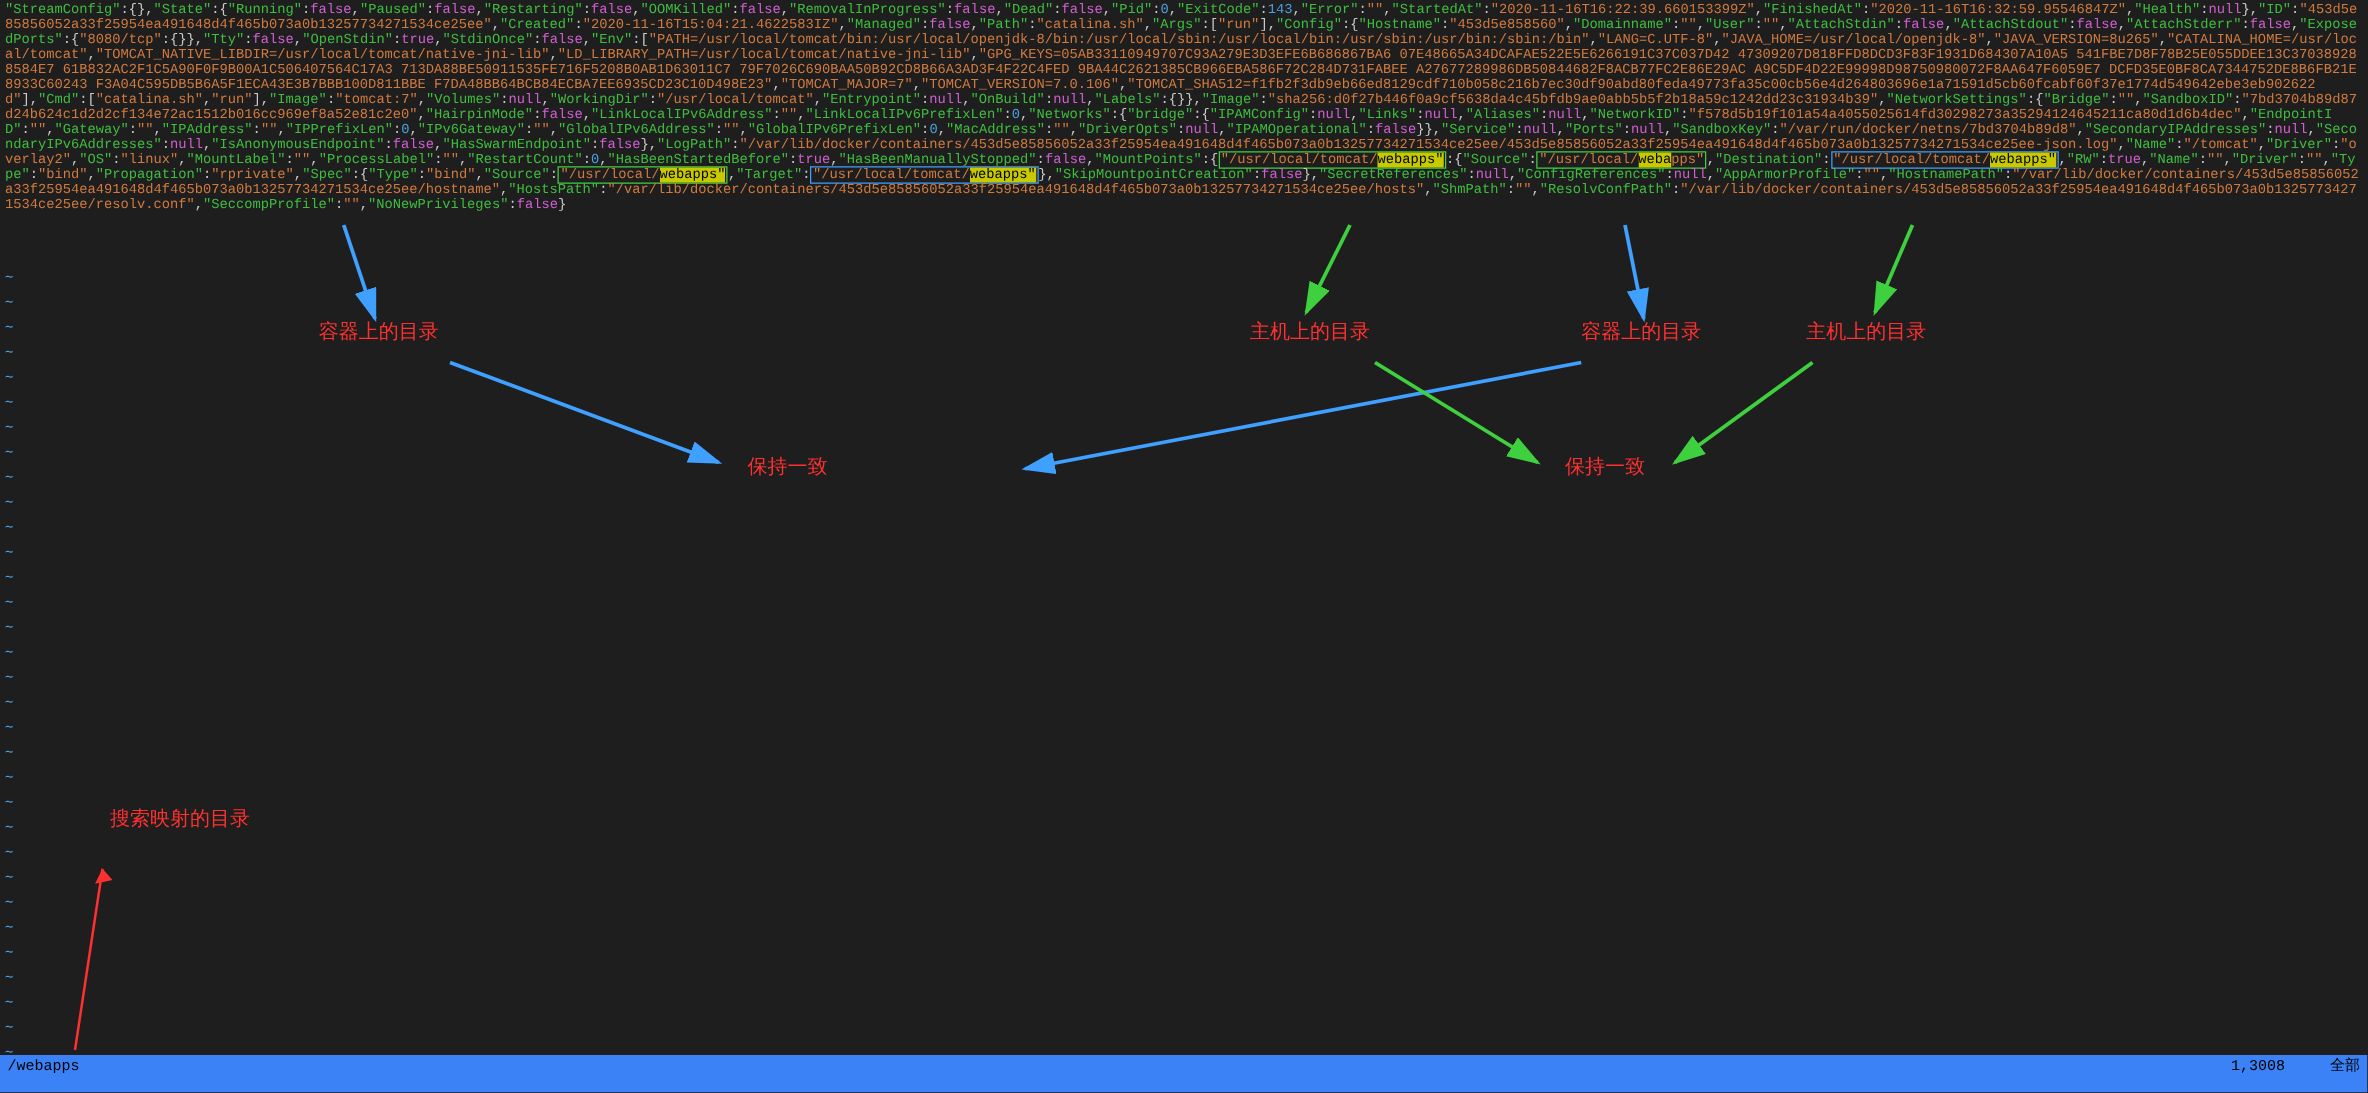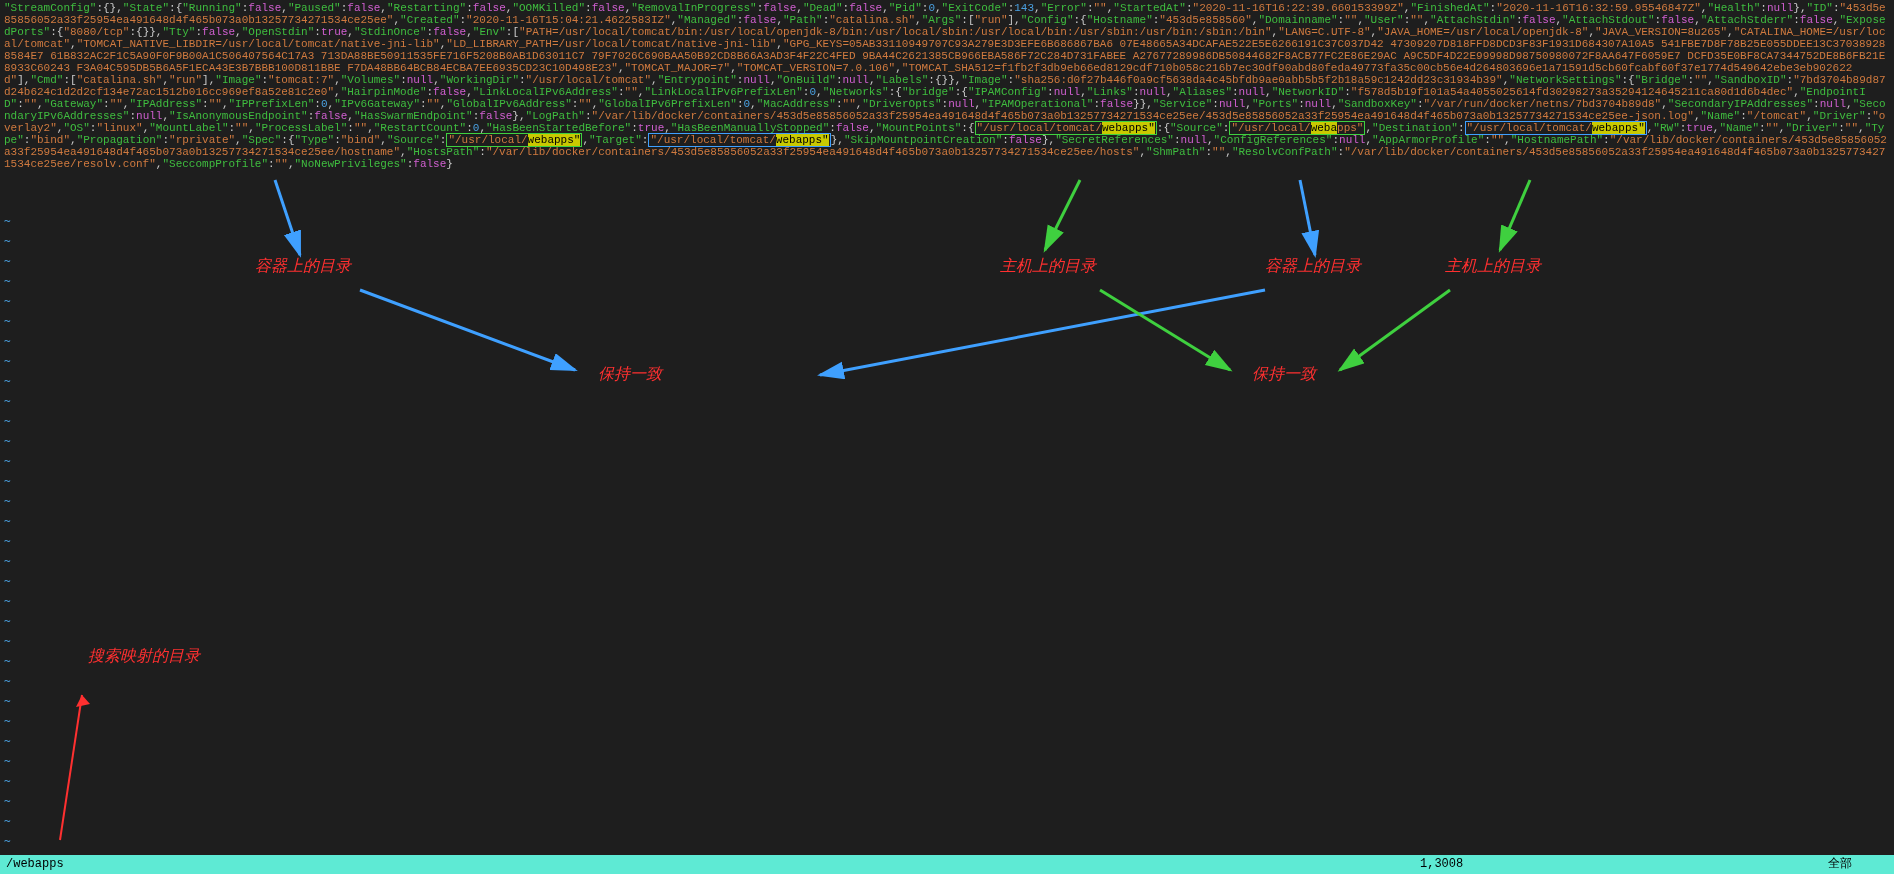--- a/index.html
+++ b/index.html
@@ -47,46 +47,44 @@
     color: #4aa0e0;
     font-size: 11px;
     line-height: 20px;
   }
 
   #annotations {
     position: absolute;
     top: 0; left: 0;
     width: 1894px; height: 616px;
     pointer-events: none;
-    font-style: italic;
   }
   .label {
     position: absolute;
     color: #ff3030;
     font-family: "Microsoft YaHei", sans-serif;
     font-size: 16px;
     font-weight: 500;
   }
 
   #statusbar {
     position: absolute;
     bottom: 0; left: 0;
     width: 100%;
-    height: 19px;
-    background: #5eead4;
+    height: 30px;
+    background: #3b82f6;
     color: #000;
     font-size: 12px;
     line-height: 18px;
     padding: 0 6px;
     display: flex;
-    gap: 48px;
   }
   #statusbar .left { flex: 1; }
-  #statusbar .mid { width: 360px; text-align: left; }
-  #statusbar .right { width: 60px; text-align: left; }
+  #statusbar .mid { width: 360px; text-align: right; }
+  #statusbar .right { width: 60px; text-align: right; }
 </style>
 </head>
 <body>
 
 <div id="json-dump"><span class="k">"StreamConfig"</span><span class="p">:{},</span><span class="k">"State"</span><span class="p">:{</span><span class="k">"Running"</span><span class="p">:</span><span class="b">false</span><span class="p">,</span><span class="k">"Paused"</span><span class="p">:</span><span class="b">false</span><span class="p">,</span><span class="k">"Restarting"</span><span class="p">:</span><span class="b">false</span><span class="p">,</span><span class="k">"OOMKilled"</span><span class="p">:</span><span class="b">false</span><span class="p">,</span><span class="k">"RemovalInProgress"</span><span class="p">:</span><span class="b">false</span><span class="p">,</span><span class="k">"Dead"</span><span class="p">:</span><span class="b">false</span><span class="p">,</span><span class="k">"Pid"</span><span class="p">:</span><span class="n">0</span><span class="p">,</span><span class="k">"ExitCode"</span><span class="p">:</span><span class="n">143</span><span class="p">,</span><span class="k">"Error"</span><span class="p">:</span><span class="s">""</span><span class="p">,</span><span class="k">"StartedAt"</span><span class="p">:</span><span class="s">"2020-11-16T16:22:39.660153399Z"</span><span class="p">,</span><span class="k">"FinishedAt"</span><span class="p">:</span><span class="s">"2020-11-16T16:32:59.95546847Z"</span><span class="p">,</span><span class="k">"Health"</span><span class="p">:</span><span class="b">null</span><span class="p">},</span><span class="k">"ID"</span><span class="p">:</span><span class="s">"453d5e85856052a33f25954ea491648d4f465b073a0b13257734271534ce25ee"</span><span class="p">,</span><span class="k">"Created"</span><span class="p">:</span><span class="s">"2020-11-16T15:04:21.4622583IZ"</span><span class="p">,</span><span class="k">"Managed"</span><span class="p">:</span><span class="b">false</span><span class="p">,</span><span class="k">"Path"</span><span class="p">:</span><span class="s">"catalina.sh"</span><span class="p">,</span><span class="k">"Args"</span><span class="p">:[</span><span class="s">"run"</span><span class="p">],</span><span class="k">"Config"</span><span class="p">:{</span><span class="k">"Hostname"</span><span class="p">:</span><span class="s">"453d5e858560"</span><span class="p">,</span><span class="k">"Domainname"</span><span class="p">:</span><span class="s">""</span><span class="p">,</span><span class="k">"User"</span><span class="p">:</span><span class="s">""</span><span class="p">,</span><span class="k">"AttachStdin"</span><span class="p">:</span><span class="b">false</span><span class="p">,</span><span class="k">"AttachStdout"</span><span class="p">:</span><span class="b">false</span><span class="p">,</span><span class="k">"AttachStderr"</span><span class="p">:</span><span class="b">false</span><span class="p">,</span><span class="k">"ExposedPorts"</span><span class="p">:{</span><span class="s">"8080/tcp"</span><span class="p">:{}},</span><span class="k">"Tty"</span><span class="p">:</span><span class="b">false</span><span class="p">,</span><span class="k">"OpenStdin"</span><span class="p">:</span><span class="b">true</span><span class="p">,</span><span class="k">"StdinOnce"</span><span class="p">:</span><span class="b">false</span><span class="p">,</span><span class="k">"Env"</span><span class="p">:[</span><span class="s">"PATH=/usr/local/tomcat/bin:/usr/local/openjdk-8/bin:/usr/local/sbin:/usr/local/bin:/usr/sbin:/usr/bin:/sbin:/bin"</span><span class="p">,</span><span class="s">"LANG=C.UTF-8"</span><span class="p">,</span><span class="s">"JAVA_HOME=/usr/local/openjdk-8"</span><span class="p">,</span><span class="s">"JAVA_VERSION=8u265"</span><span class="p">,</span><span class="s">"CATALINA_HOME=/usr/local/tomcat"</span><span class="p">,</span><span class="s">"TOMCAT_NATIVE_LIBDIR=/usr/local/tomcat/native-jni-lib"</span><span class="p">,</span><span class="s">"LD_LIBRARY_PATH=/usr/local/tomcat/native-jni-lib"</span><span class="p">,</span><span class="s">"GPG_KEYS=05AB33110949707C93A279E3D3EFE6B686867BA6 07E48665A34DCAFAE522E5E6266191C37C037D42 47309207D818FFD8DCD3F83F1931D684307A10A5 541FBE7D8F78B25E055DDEE13C370389288584E7 61B832AC2F1C5A90F0F9B00A1C506407564C17A3 713DA88BE50911535FE716F5208B0AB1D63011C7 79F7026C690BAA50B92CD8B66A3AD3F4F22C4FED 9BA44C2621385CB966EBA586F72C284D731FABEE A27677289986DB50844682F8ACB77FC2E86E29AC A9C5DF4D22E99998D98750980072F8AA647F6059E7 DCFD35E0BF8CA7344752DE8B6FB21E8933C60243 F3A04C595DB5B6A5F1ECA43E3B7BBB100D811BBE F7DA48BB64BCB84ECBA7EE6935CD23C10D498E23"</span><span class="p">,</span><span class="s">"TOMCAT_MAJOR=7"</span><span class="p">,</span><span class="s">"TOMCAT_VERSION=7.0.106"</span><span class="p">,</span><span class="s">"TOMCAT_SHA512=f1fb2f3db9eb66ed8129cdf710b058c216b7ec30df90abd80feda49773fa35c00cb56e4d264803696e1a71591d5cb60fcabf60f37e1774d549642ebe3eb902622d"</span><span class="p">],</span><span class="k">"Cmd"</span><span class="p">:[</span><span class="s">"catalina.sh"</span><span class="p">,</span><span class="s">"run"</span><span class="p">],</span><span class="k">"Image"</span><span class="p">:</span><span class="s">"tomcat:7"</span><span class="p">,</span><span class="k">"Volumes"</span><span class="p">:</span><span class="b">null</span><span class="p">,</span><span class="k">"WorkingDir"</span><span class="p">:</span><span class="s">"/usr/local/tomcat"</span><span class="p">,</span><span class="k">"Entrypoint"</span><span class="p">:</span><span class="b">null</span><span class="p">,</span><span class="k">"OnBuild"</span><span class="p">:</span><span class="b">null</span><span class="p">,</span><span class="k">"Labels"</span><span class="p">:{}},</span><span class="k">"Image"</span><span class="p">:</span><span class="s">"sha256:d0f27b446f0a9cf5638da4c45bfdb9ae0abb5b5f2b18a59c1242dd23c31934b39"</span><span class="p">,</span><span class="k">"NetworkSettings"</span><span class="p">:{</span><span class="k">"Bridge"</span><span class="p">:</span><span class="s">""</span><span class="p">,</span><span class="k">"SandboxID"</span><span class="p">:</span><span class="s">"7bd3704b89d87d24b624c1d2d2cf134e72ac1512b016cc969ef8a52e81c2e0"</span><span class="p">,</span><span class="k">"HairpinMode"</span><span class="p">:</span><span class="b">false</span><span class="p">,</span><span class="k">"LinkLocalIPv6Address"</span><span class="p">:</span><span class="s">""</span><span class="p">,</span><span class="k">"LinkLocalIPv6PrefixLen"</span><span class="p">:</span><span class="n">0</span><span class="p">,</span><span class="k">"Networks"</span><span class="p">:{</span><span class="k">"bridge"</span><span class="p">:{</span><span class="k">"IPAMConfig"</span><span class="p">:</span><span class="b">null</span><span class="p">,</span><span class="k">"Links"</span><span class="p">:</span><span class="b">null</span><span class="p">,</span><span class="k">"Aliases"</span><span class="p">:</span><span class="b">null</span><span class="p">,</span><span class="k">"NetworkID"</span><span class="p">:</span><span class="s">"f578d5b19f101a54a4055025614fd30298273a35294124645211ca80d1d6b4dec"</span><span class="p">,</span><span class="k">"EndpointID"</span><span class="p">:</span><span class="s">""</span><span class="p">,</span><span class="k">"Gateway"</span><span class="p">:</span><span class="s">""</span><span class="p">,</span><span class="k">"IPAddress"</span><span class="p">:</span><span class="s">""</span><span class="p">,</span><span class="k">"IPPrefixLen"</span><span class="p">:</span><span class="n">0</span><span class="p">,</span><span class="k">"IPv6Gateway"</span><span class="p">:</span><span class="s">""</span><span class="p">,</span><span class="k">"GlobalIPv6Address"</span><span class="p">:</span><span class="s">""</span><span class="p">,</span><span class="k">"GlobalIPv6PrefixLen"</span><span class="p">:</span><span class="n">0</span><span class="p">,</span><span class="k">"MacAddress"</span><span class="p">:</span><span class="s">""</span><span class="p">,</span><span class="k">"DriverOpts"</span><span class="p">:</span><span class="b">null</span><span class="p">,</span><span class="k">"IPAMOperational"</span><span class="p">:</span><span class="b">false</span><span class="p">}},</span><span class="k">"Service"</span><span class="p">:</span><span class="b">null</span><span class="p">,</span><span class="k">"Ports"</span><span class="p">:</span><span class="b">null</span><span class="p">,</span><span class="k">"SandboxKey"</span><span class="p">:</span><span class="s">"/var/run/docker/netns/7bd3704b89d8"</span><span class="p">,</span><span class="k">"SecondaryIPAddresses"</span><span class="p">:</span><span class="b">null</span><span class="p">,</span><span class="k">"SecondaryIPv6Addresses"</span><span class="p">:</span><span class="b">null</span><span class="p">,</span><span class="k">"IsAnonymousEndpoint"</span><span class="p">:</span><span class="b">false</span><span class="p">,</span><span class="k">"HasSwarmEndpoint"</span><span class="p">:</span><span class="b">false</span><span class="p">},</span><span class="k">"LogPath"</span><span class="p">:</span><span class="s">"/var/lib/docker/containers/453d5e85856052a33f25954ea491648d4f465b073a0b13257734271534ce25ee/453d5e85856052a33f25954ea491648d4f465b073a0b13257734271534ce25ee-json.log"</span><span class="p">,</span><span class="k">"Name"</span><span class="p">:</span><span class="s">"/tomcat"</span><span class="p">,</span><span class="k">"Driver"</span><span class="p">:</span><span class="s">"overlay2"</span><span class="p">,</span><span class="k">"OS"</span><span class="p">:</span><span class="s">"linux"</span><span class="p">,</span><span class="k">"MountLabel"</span><span class="p">:</span><span class="s">""</span><span class="p">,</span><span class="k">"ProcessLabel"</span><span class="p">:</span><span class="s">""</span><span class="p">,</span><span class="k">"RestartCount"</span><span class="p">:</span><span class="n">0</span><span class="p">,</span><span class="k">"HasBeenStartedBefore"</span><span class="p">:</span><span class="b">true</span><span class="p">,</span><span class="k">"HasBeenManuallyStopped"</span><span class="p">:</span><span class="b">false</span><span class="p">,</span><span class="k">"MountPoints"</span><span class="p">:{</span><span class="box-green"><span class="s">"/usr/local/tomcat/</span><span class="s hl-yellow">webapps"</span></span><span class="p">:{</span><span class="k">"Source"</span><span class="p">:</span><span class="box-green"><span class="s">"/usr/local/</span><span class="s hl-yellow">weba</span><span class="s">pps"</span></span><span class="p">,</span><span class="k">"Destination"</span><span class="p">:</span><span class="box-blue"><span class="s">"/usr/local/tomcat/</span><span class="s hl-yellow">webapps"</span></span><span class="p">,</span><span class="k">"RW"</span><span class="p">:</span><span class="b">true</span><span class="p">,</span><span class="k">"Name"</span><span class="p">:</span><span class="s">""</span><span class="p">,</span><span class="k">"Driver"</span><span class="p">:</span><span class="s">""</span><span class="p">,</span><span class="k">"Type"</span><span class="p">:</span><span class="s">"bind"</span><span class="p">,</span><span class="k">"Propagation"</span><span class="p">:</span><span class="s">"rprivate"</span><span class="p">,</span><span class="k">"Spec"</span><span class="p">:{</span><span class="k">"Type"</span><span class="p">:</span><span class="s">"bind"</span><span class="p">,</span><span class="k">"Source"</span><span class="p">:</span><span class="box-green"><span class="s">"/usr/local/</span><span class="s hl-yellow">webapps"</span></span><span class="p">,</span><span class="k">"Target"</span><span class="p">:</span><span class="box-blue"><span class="s">"/usr/local/tomcat/</span><span class="s hl-yellow">webapps"</span></span><span class="p">},</span><span class="k">"SkipMountpointCreation"</span><span class="p">:</span><span class="b">false</span><span class="p">},</span><span class="k">"SecretReferences"</span><span class="p">:</span><span class="b">null</span><span class="p">,</span><span class="k">"ConfigReferences"</span><span class="p">:</span><span class="b">null</span><span class="p">,</span><span class="k">"AppArmorProfile"</span><span class="p">:</span><span class="s">""</span><span class="p">,</span><span class="k">"HostnamePath"</span><span class="p">:</span><span class="s">"/var/lib/docker/containers/453d5e85856052a33f25954ea491648d4f465b073a0b13257734271534ce25ee/hostname"</span><span class="p">,</span><span class="k">"HostsPath"</span><span class="p">:</span><span class="s">"/var/lib/docker/containers/453d5e85856052a33f25954ea491648d4f465b073a0b13257734271534ce25ee/hosts"</span><span class="p">,</span><span class="k">"ShmPath"</span><span class="p">:</span><span class="s">""</span><span class="p">,</span><span class="k">"ResolvConfPath"</span><span class="p">:</span><span class="s">"/var/lib/docker/containers/453d5e85856052a33f25954ea491648d4f465b073a0b13257734271534ce25ee/resolv.conf"</span><span class="p">,</span><span class="k">"SeccompProfile"</span><span class="p">:</span><span class="s">""</span><span class="p">,</span><span class="k">"NoNewPrivileges"</span><span class="p">:</span><span class="b">false</span><span class="p">}</span></div>
 
 <pre id="tildes">~
 ~
 ~
 ~

